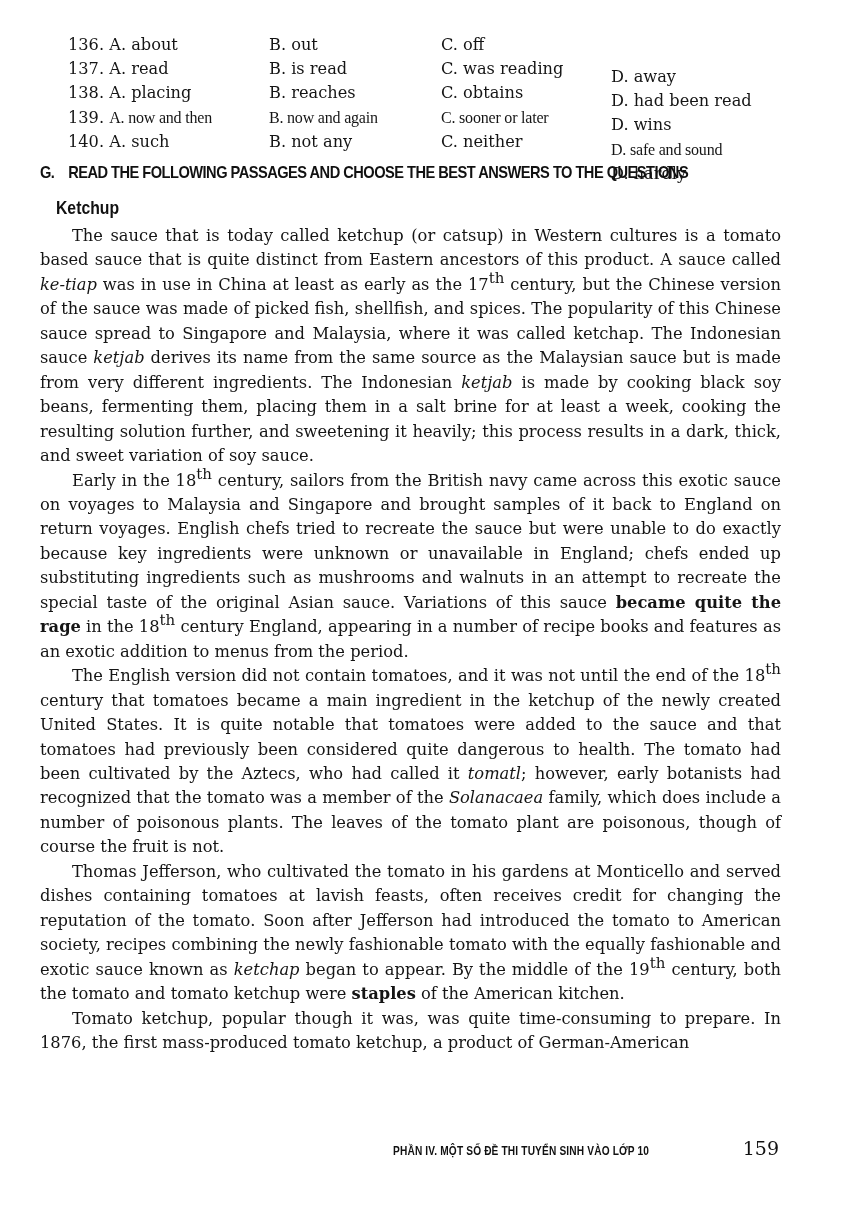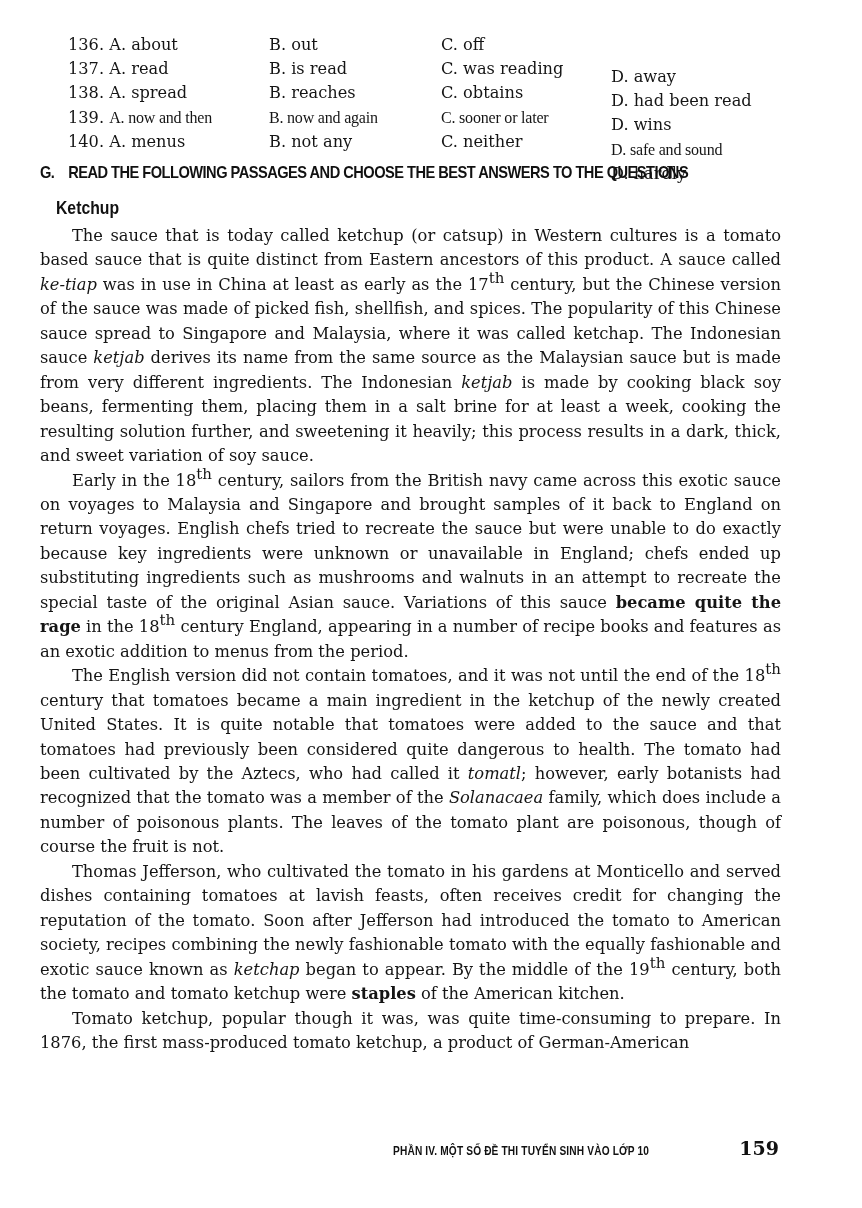--- a/index.html
+++ b/index.html
@@ -52,21 +52,21 @@
     white-space: nowrap;
   }
   .footer-text {
     position: absolute; left: 0; top: 6px;
     font-family: "Liberation Sans", sans-serif; font-weight: bold;
     font-size: 13px; transform: scaleX(0.78); transform-origin: left center;
     letter-spacing: 0.2px; color: #111;
   }
   .page-number {
     position: absolute; right: 4px; top: 0;
-    font-family: "DejaVu Serif", serif; font-weight: bold; font-size: 19px; color: #111;
+    font-family: "DejaVu Serif", serif; font-weight: normal; font-size: 19px; color: #111;
   }
 </style>
 </head>
 <body>
 
 <div class="page">
 
   <div class="options">
     <div class="opt-row">
       <span class="c-a"><span style="position:static">136.</span> <span style="position:static">A. about</span></span>
@@ -74,33 +74,33 @@
       <span class="c-c">C. off</span>
       <span class="c-d">D. away</span>
     </div>
     <div class="opt-row">
       <span class="c-a"><span style="position:static">137.</span> <span style="position:static">A. read</span></span>
       <span class="c-b">B. is read</span>
       <span class="c-c">C. was reading</span>
       <span class="c-d">D. had been read</span>
     </div>
     <div class="opt-row">
-      <span class="c-a"><span style="position:static">138.</span> <span style="position:static">A. spread</span></span>
+      <span class="c-a"><span style="position:static">138.</span> <span style="position:static">A. placing</span></span>
       <span class="c-b">B. reaches</span>
       <span class="c-c">C. obtains</span>
       <span class="c-d">D. wins</span>
     </div>
     <div class="opt-row">
       <span class="c-a"><span style="position:static">139.</span> <span style="position:static" class="condensed">A. now and then</span></span>
       <span class="c-b condensed">B. now and again</span>
       <span class="c-c condensed">C. sooner or later</span>
       <span class="c-d condensed">D. safe and sound</span>
     </div>
     <div class="opt-row">
-      <span class="c-a"><span style="position:static">140.</span> <span style="position:static">A. menus</span></span>
+      <span class="c-a"><span style="position:static">140.</span> <span style="position:static">A. such</span></span>
       <span class="c-b">B. not any</span>
       <span class="c-c">C. neither</span>
       <span class="c-d">D. hardly</span>
     </div>
   </div>
 
   <div class="section-heading">
     <span class="section-letter">G.</span><span>READ THE FOLLOWING PASSAGES AND CHOOSE THE BEST ANSWERS TO THE QUESTIONS</span>
   </div>
 

